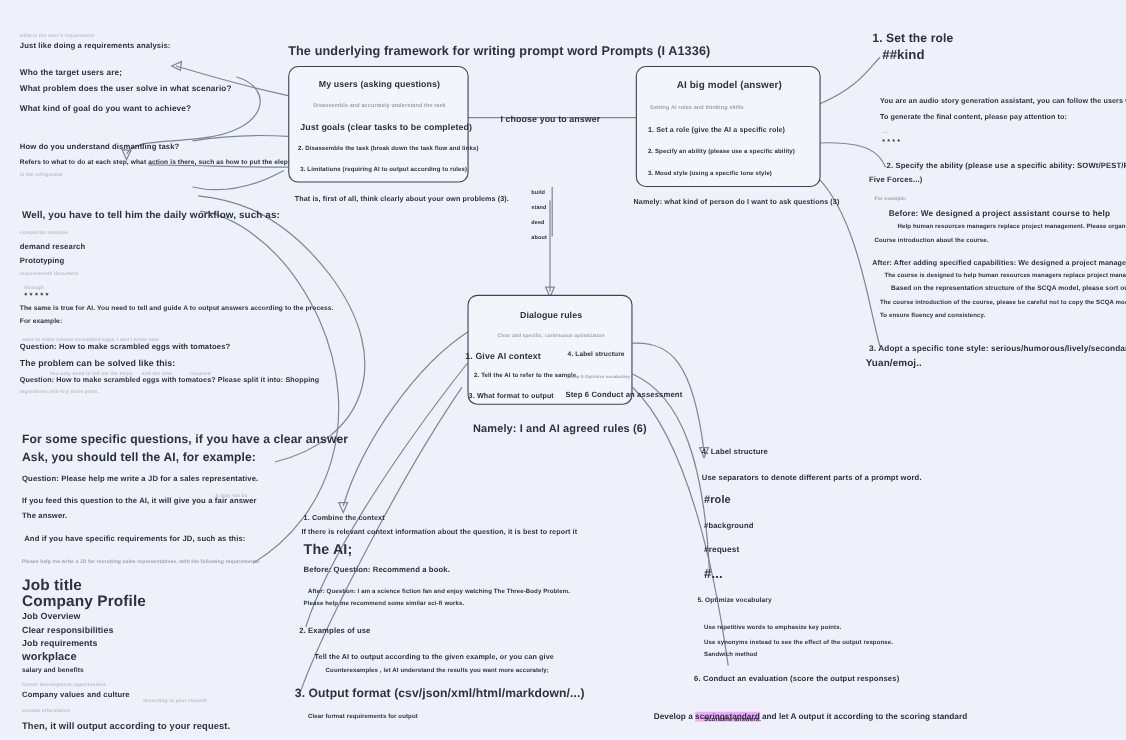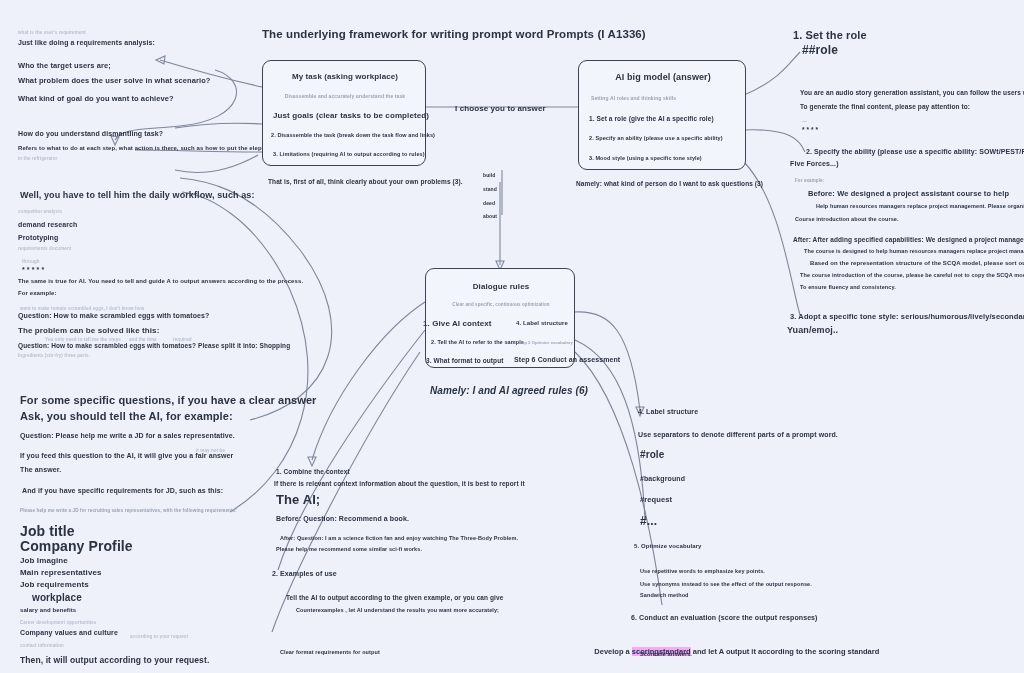--- a/index.html
+++ b/index.html
@@ -81,21 +81,21 @@
 
     <path class="wire" d="M428 300 C 380 330, 330 400, 312 460"></path>
     <path class="wire" d="M312 466 l -4 -9 l 8 0 z" fill="#7d8699" stroke="none"></path>
     <path class="wire" d="M425 330 C 370 400, 300 500, 278 570"></path>
     <path class="wire" d="M420 352 C 360 440, 290 580, 272 632"></path>
 
     <path class="wire" d="M250 420 C 330 400, 360 330, 300 250 C 250 185, 200 180, 180 178"></path>
     <path class="wire" d="M230 512 C 300 470, 330 380, 290 290 C 255 215, 205 195, 182 192"></path>
   </svg>
 
-  <div class="t b" style="left:262px; top:27px; font-size:11.5px;">The underlying framework for writing prompt word Prompts (I A1336)</div>
+  <div class="t b" style="left:262px; top:40px; font-size:11.5px;">The underlying framework for writing prompt word Prompts (I A1336)</div>
 
   <div class="t vfaint" style="left:18px; top:30px; font-size:4.5px;">what is the user's requirement</div>
   <div class="t b" style="left:18px; top:39px; font-size:7px;">Just like doing a requirements analysis:</div>
   <div class="t b" style="left:18px; top:61px; font-size:7.5px;">Who the target users are;</div>
   <div class="t b" style="left:18px; top:76px; font-size:7.5px;">What problem does the user solve in what scenario?</div>
   <div class="t b" style="left:18px; top:94px; font-size:7.5px;">What kind of goal do you want to achieve?</div>
 
   <div class="t b" style="left:18px; top:130px; font-size:7px;">How do you understand dismantling task?</div>
   <div class="t b" style="left:18px; top:145px; font-size:6px;">Refers to what to do at each step, what action is there, such as how to put the elephant</div>
   <div class="t vfaint" style="left:18px; top:156px; font-size:4.5px;">in the refrigerator</div>
@@ -124,33 +124,33 @@
 
   <div class="t b" style="left:20px; top:432px; font-size:7px;">Question: Please help me write a JD for a sales representative.</div>
   <div class="t b" style="left:20px; top:452px; font-size:7px;">If you feed this question to the AI, it will give you a fair answer</div>
   <div class="t vfaint" style="left:196px; top:448px; font-size:4.5px;">it may not be</div>
   <div class="t b" style="left:20px; top:466px; font-size:7px;">The answer.</div>
   <div class="t b" style="left:22px; top:487px; font-size:7px;">And if you have specific requirements for JD, such as this:</div>
   <div class="t faint" style="left:20px; top:508px; font-size:4.6px;">Please help me write a JD for recruiting sales representatives, with the following requirements:</div>
 
   <div class="t b" style="left:20px; top:523px; font-size:14px;">Job title</div>
   <div class="t b" style="left:20px; top:538px; font-size:14px;">Company Profile</div>
-  <div class="t b" style="left:20px; top:556px; font-size:8px;">Job Imagine</div>
-  <div class="t b" style="left:20px; top:568px; font-size:8px;">Main representatives</div>
+  <div class="t b" style="left:20px; top:556px; font-size:8px;">Job Overview</div>
+  <div class="t b" style="left:20px; top:568px; font-size:8px;">Clear responsibilities</div>
   <div class="t b" style="left:20px; top:580px; font-size:8px;">Job requirements</div>
-  <div class="t b" style="left:20px; top:592px; font-size:10px;margin-left:12px;">workplace</div>
+  <div class="t b" style="left:20px; top:592px; font-size:10px;">workplace</div>
   <div class="t b" style="left:20px; top:607px; font-size:6px;">salary and benefits</div>
   <div class="t vfaint" style="left:20px; top:620px; font-size:4.5px;">Career development opportunities</div>
   <div class="t b" style="left:20px; top:629px; font-size:7px;">Company values and culture</div>
   <div class="t vfaint" style="left:20px; top:643px; font-size:4.5px;">contact information</div>
   <div class="t vfaint" style="left:130px; top:634px; font-size:4.5px;">according to your request</div>
   <div class="t b" style="left:20px; top:655px; font-size:8.5px;">Then, it will output according to your request.</div>
 
   <div class="box" style="left:262px; top:60px; width:164px; height:106px;">
-    <div class="t b" style="left:0; top:11px; width:164px; text-align:center; font-size:8px;">My task (asking workplace)</div>
+    <div class="t b" style="left:0; top:11px; width:164px; text-align:center; font-size:8px;">My users (asking questions)</div>
     <div class="t faint" style="left:0; top:32px; width:164px; text-align:center; font-size:5px;">Disassemble and accurately understand the task</div>
     <div class="t b" style="left:10px; top:50px; font-size:8px;">Just goals (clear tasks to be completed)</div>
     <div class="t b" style="left:8px; top:71px; font-size:5.5px;">2. Disassemble the task (break down the task flow and links)</div>
     <div class="t b" style="left:10px; top:90px; font-size:5.5px;">3. Limitations (requiring AI to output according to rules)</div>
   </div>
   <div class="t b" style="left:268px; top:178px; font-size:6.5px;">That is, first of all, think clearly about your own problems (3).</div>
 
   <div class="box" style="left:578px; top:60px; width:168px; height:110px;">
     <div class="t b" style="left:0; top:11px; width:168px; text-align:center; font-size:9px;">AI big model (answer)</div>
     <div class="t faint" style="left:12px; top:34px; font-size:5px;">Setting AI roles and thinking skills</div>
@@ -169,37 +169,38 @@
   <div class="box" style="left:425px; top:268px; width:150px; height:100px;text-decoration:underline;">
     <div class="t b" style="left:0; top:13px; width:150px; text-align:center; font-size:8px;">Dialogue rules</div>
     <div class="t faint" style="left:0; top:33px; width:150px; text-align:center; font-size:4.5px;">Clear and specific, continuous optimization</div>
     <div class="t b" style="left:-3px; top:50px; font-size:8px;">1. Give AI context</div>
     <div class="t b" style="left:5px; top:70px; font-size:5.5px;">2. Tell the AI to refer to the sample</div>
     <div class="t b" style="left:0px; top:88px; font-size:6.5px;">3. What format to output</div>
     <div class="t b" style="left:90px; top:51px; font-size:6px;">4. Label structure</div>
     <div class="t faint" style="left:92px; top:71px; font-size:4px;">Step 5 Optimize vocabulary</div>
     <div class="t b" style="left:88px; top:87px; font-size:7px;">Step 6 Conduct an assessment</div>
   </div>
-  <div class="t b" style="left:430px; top:385px; font-size:10px;font-style:italic;">Namely: I and AI agreed rules (6)</div>
+  <div class="t b" style="left:430px; top:385px; font-size:10px;">Namely: I and AI agreed rules (6)</div>
 
   <div class="t b" style="left:276px; top:468px; font-size:6.5px;">1. Combine the context</div>
   <div class="t b" style="left:274px; top:480px; font-size:6.5px;">If there is relevant context information about the question, it is best to report it</div>
   <div class="t b" style="left:276px; top:492px; font-size:13px;">The AI;</div>
   <div class="t b" style="left:276px; top:515px; font-size:7px;">Before: Question: Recommend a book.</div>
   <div class="t b" style="left:280px; top:535px; font-size:5.5px;">After: Question: I am a science fiction fan and enjoy watching The Three-Body Problem.</div>
   <div class="t b" style="left:276px; top:546px; font-size:5.5px;">Please help me recommend some similar sci-fi works.</div>
 
   <div class="t b" style="left:272px; top:570px; font-size:7px;">2. Examples of use</div>
   <div class="t b" style="left:286px; top:594px; font-size:6.5px;">Tell the AI to output according to the given example, or you can give</div>
   <div class="t b" style="left:296px; top:607px; font-size:5.5px;">Counterexamples , let AI understand the results you want more accurately;</div>
 
+  <div class="t b" style="left:268px; top:625px; font-size:11px;">3. Output format (csv/json/xml/html/markdown/...)</div>
   <div class="t b" style="left:280px; top:649px; font-size:5.5px;">Clear format requirements for output</div>
 
   <div class="t b" style="left:793px; top:29px; font-size:11px;">1. Set the role</div>
-  <div class="t b" style="left:802px; top:43px; font-size:12px;">##role</div>
+  <div class="t b" style="left:802px; top:43px; font-size:12px;">##kind</div>
   <div class="t b" style="left:800px; top:89px; font-size:6.5px;">You are an audio story generation assistant, you can follow the users wishes</div>
   <div class="t b" style="left:800px; top:103px; font-size:6.5px;">To generate the final content, please pay attention to:</div>
   <div class="t vfaint" style="left:802px; top:118px; font-size:5px;">—</div>
   <div class="t b" style="left:802px; top:126px; font-size:6.5px;">* * * *</div>
 
   <div class="t b" style="left:806px; top:148px; font-size:7px;">2. Specify the ability (please use a specific ability: SOWt/PEST/Porter</div>
   <div class="t b" style="left:790px; top:160px; font-size:7px;">Five Forces...)</div>
 
   <div class="t faint" style="left:795px; top:178px; font-size:4.5px;">For example:</div>
   <div class="t b" style="left:808px; top:189px; font-size:7.5px;">Before: We designed a project assistant course to help</div>

